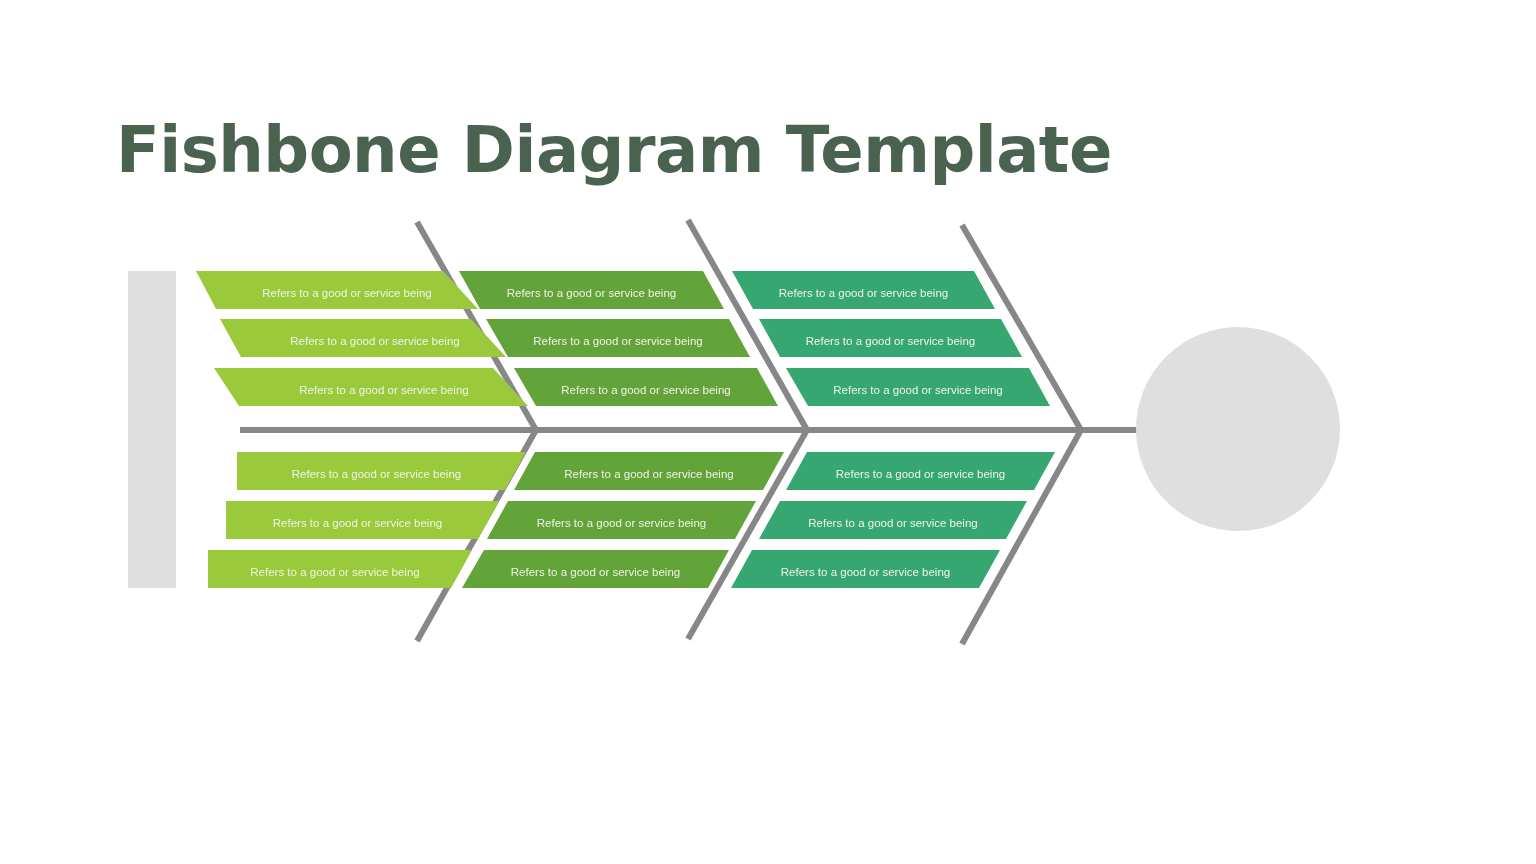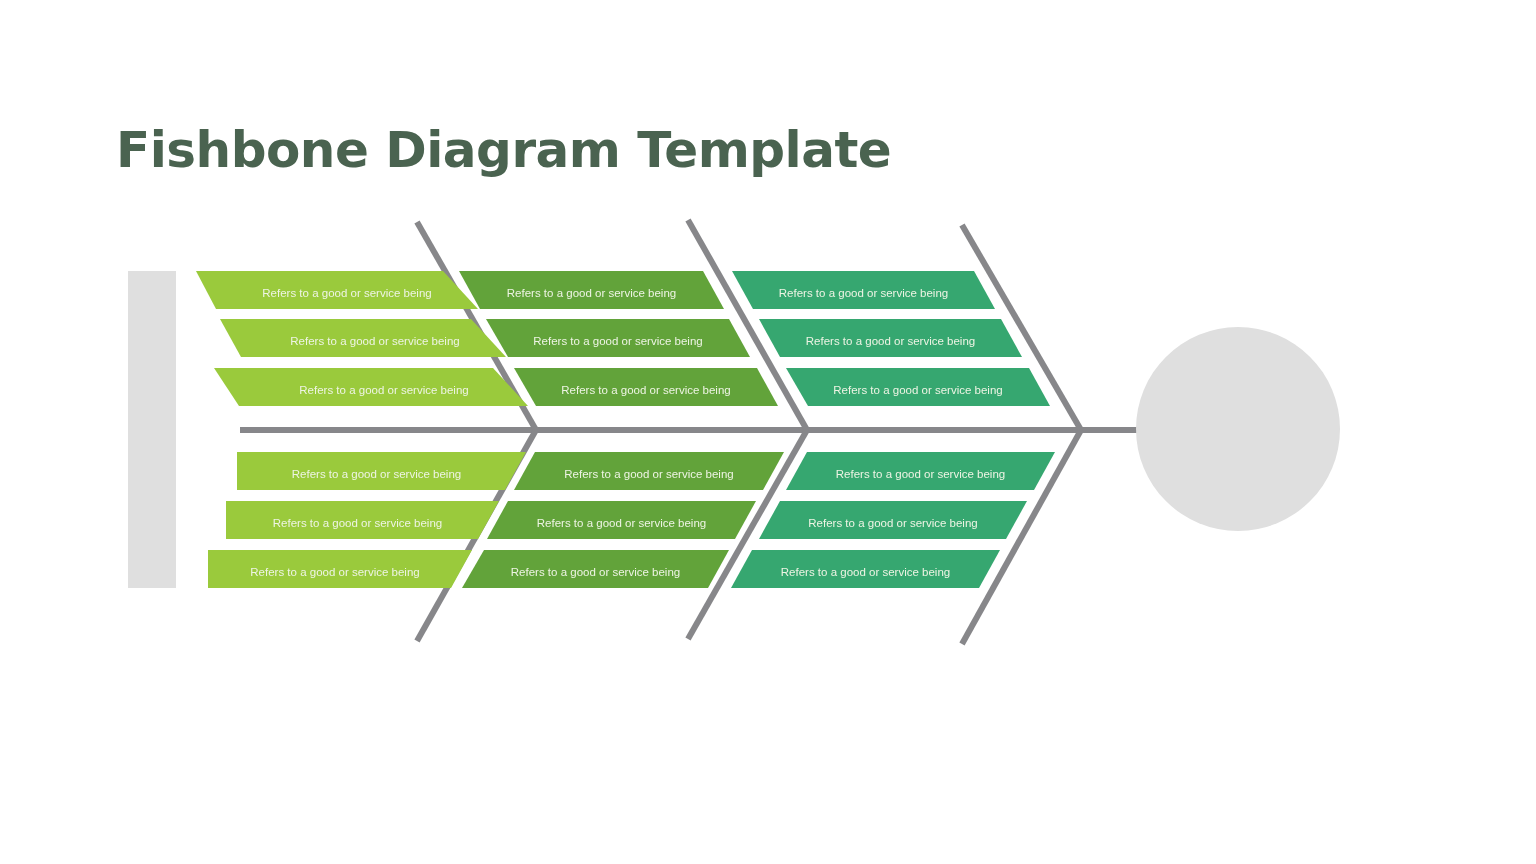--- a/index.html
+++ b/index.html
@@ -4,21 +4,21 @@
 <style>
   html, body { margin: 0; padding: 0; }
   body {
     width: 1536px; height: 864px; position: relative; overflow: hidden;
     background: #ffffff;
     font-family: "Liberation Sans", "DejaVu Sans", sans-serif;
   }
   .title {
     position: absolute; left: 116px; top: 112px;
     font-family: "DejaVu Sans", "Liberation Sans", sans-serif;
-    font-weight: bold; font-size: 50px; letter-spacing: -0.5px;
+    font-weight: bold; font-size: 64px; letter-spacing: -0.5px;
     color: #4a6350; white-space: nowrap; line-height: 76px;
   }
   .tail {
     position: absolute; left: 128px; top: 271px; width: 48px; height: 317px;
     background: #dfdfdf;
   }
   .head {
     position: absolute; left: 1136px; top: 327px; width: 204px; height: 204px;
     border-radius: 50%; background: #dfdfdf;
   }

